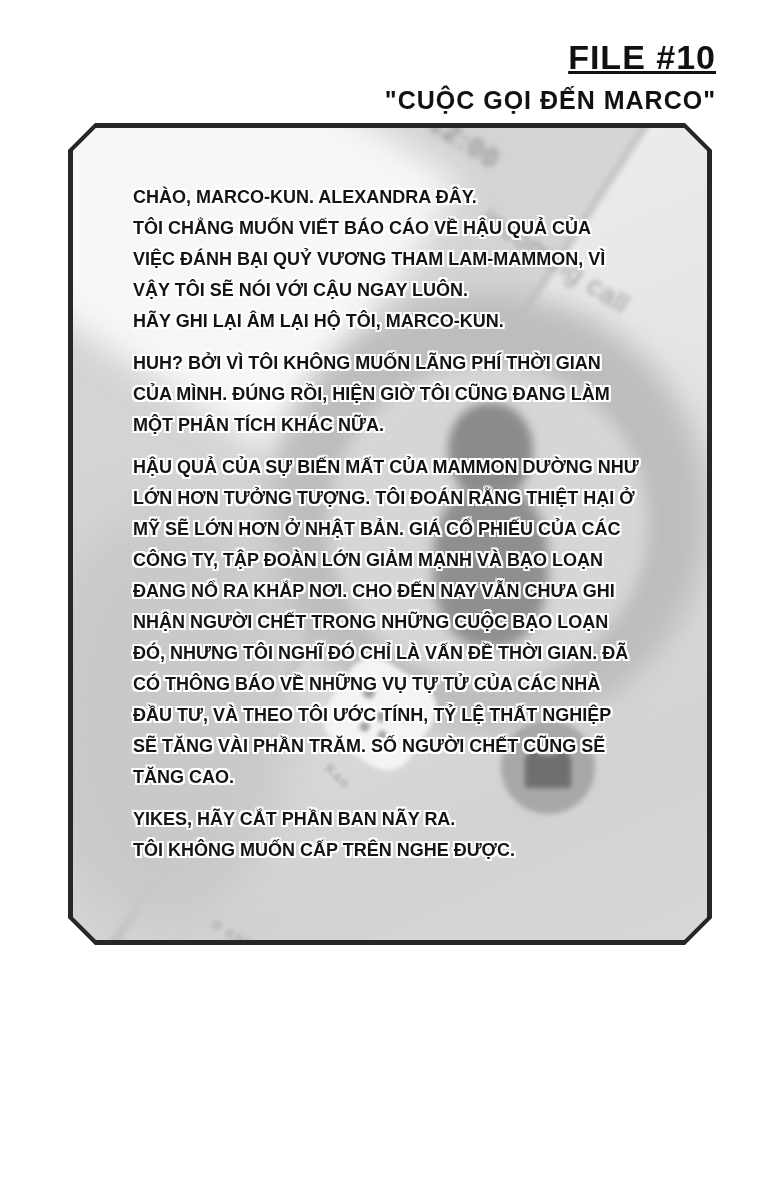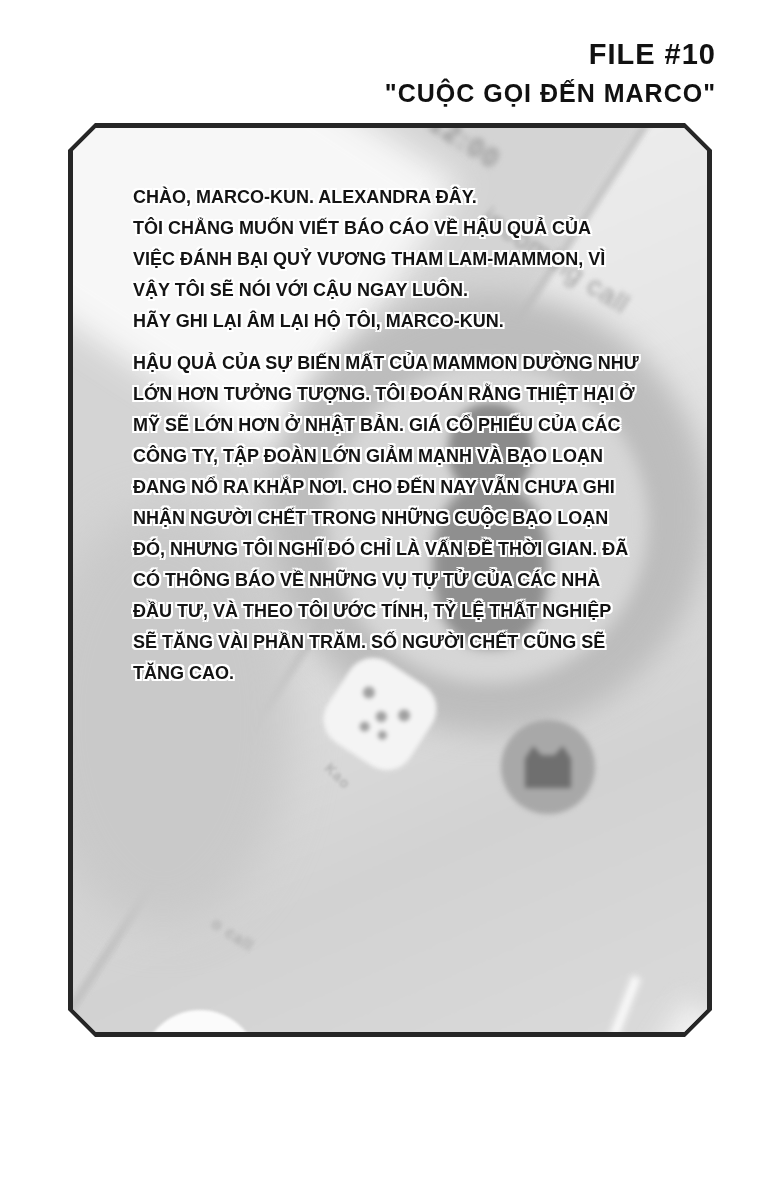--- a/index.html
+++ b/index.html
@@ -6,25 +6,25 @@
   body{
     width:764px;height:1200px;position:relative;overflow:hidden;
     background:#ffffff;
     font-family:"Liberation Sans",sans-serif;
   }
   
   .header{
     position:absolute;top:36px;right:48px;text-align:right;color:#111;
     font-weight:700;letter-spacing:1px;line-height:1.25;
   }
-  .header .file-no{font-size:29px;}
+  .header .file-no{font-size:34px;text-decoration:underline;}
   .header .title{font-size:25px;margin-top:6px;}
   
   .panel{
-    position:absolute;left:68px;top:123px;width:644px;height:914px;
+    position:absolute;left:68px;top:123px;width:644px;height:822px;
     background:#262626;
     clip-path:polygon(27px 0,calc(100% - 27px) 0,100% 27px,100% calc(100% - 27px),
                       calc(100% - 27px) 100%,27px 100%,0 calc(100% - 27px),0 27px);
   }
   .panel-inner{
     position:absolute;left:5px;top:5px;right:5px;bottom:5px;
     background:#d4d4d4;overflow:hidden;
     clip-path:polygon(23px 0,calc(100% - 23px) 0,100% 23px,100% calc(100% - 23px),
                       calc(100% - 23px) 100%,23px 100%,0 calc(100% - 23px),0 23px);
   }
@@ -156,27 +156,32 @@
       <div class="streak s3"></div>
       <div class="streak s4"></div>
     </div>
 
     <div class="dialogue">
       <p>CHÀO, MARCO-KUN. ALEXANDRA ĐÂY.
 TÔI CHẲNG MUỐN VIẾT BÁO CÁO VỀ HẬU QUẢ CỦA
 VIỆC ĐÁNH BẠI QUỶ VƯƠNG THAM LAM-MAMMON, VÌ
 VẬY TÔI SẼ NÓI VỚI CẬU NGAY LUÔN.
 HÃY GHI LẠI ÂM LẠI HỘ TÔI, MARCO-KUN.</p>
+      <p>HUH? BỞI VÌ TÔI KHÔNG MUỐN LÃNG PHÍ THỜI GIAN
+CỦA MÌNH. ĐÚNG RỒI, HIỆN GIỜ TÔI CŨNG ĐANG LÀM
+MỘT PHÂN TÍCH KHÁC NỮA.</p>
       <p>HẬU QUẢ CỦA SỰ BIẾN MẤT CỦA MAMMON DƯỜNG NHƯ
 LỚN HƠN TƯỞNG TƯỢNG. TÔI ĐOÁN RẰNG THIỆT HẠI Ở
 MỸ SẼ LỚN HƠN Ở NHẬT BẢN. GIÁ CỔ PHIẾU CỦA CÁC
 CÔNG TY, TẬP ĐOÀN LỚN GIẢM MẠNH VÀ BẠO LOẠN
 ĐANG NỔ RA KHẮP NƠI. CHO ĐẾN NAY VẪN CHƯA GHI
 NHẬN NGƯỜI CHẾT TRONG NHỮNG CUỘC BẠO LOẠN
 ĐÓ, NHƯNG TÔI NGHĨ ĐÓ CHỈ LÀ VẤN ĐỀ THỜI GIAN. ĐÃ
 CÓ THÔNG BÁO VỀ NHỮNG VỤ TỰ TỬ CỦA CÁC NHÀ
 ĐẦU TƯ, VÀ THEO TÔI ƯỚC TÍNH, TỶ LỆ THẤT NGHIỆP
 SẼ TĂNG VÀI PHẦN TRĂM. SỐ NGƯỜI CHẾT CŨNG SẼ
 TĂNG CAO.</p>
+      <p>YIKES, HÃY CẮT PHẦN BAN NÃY RA.
+TÔI KHÔNG MUỐN CẤP TRÊN NGHE ĐƯỢC.</p>
     </div>
 
   </div>
 </div>
 
 </body></html>

